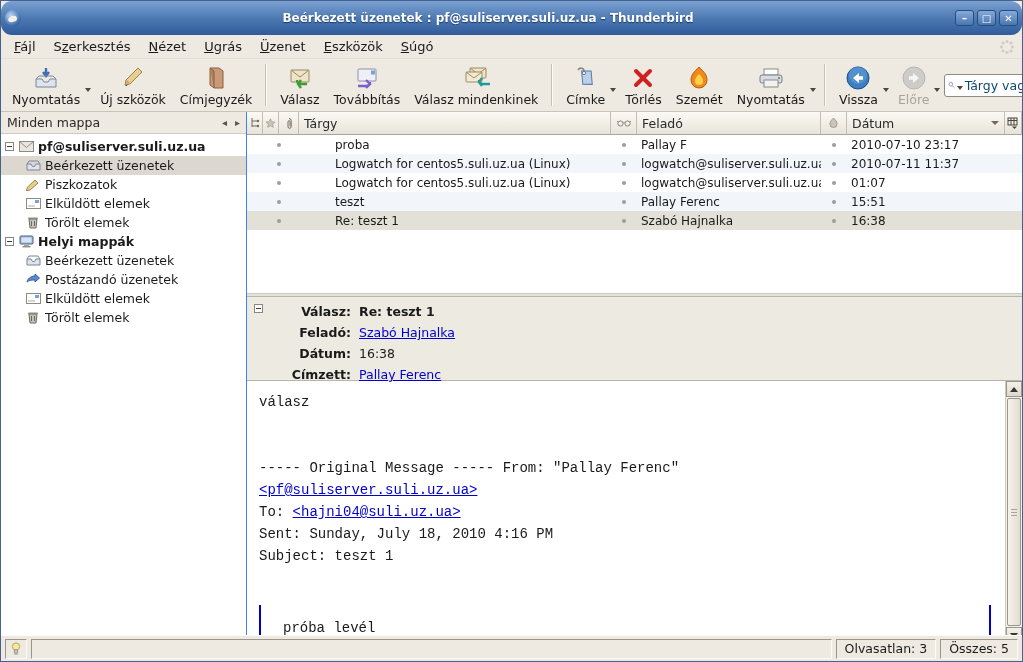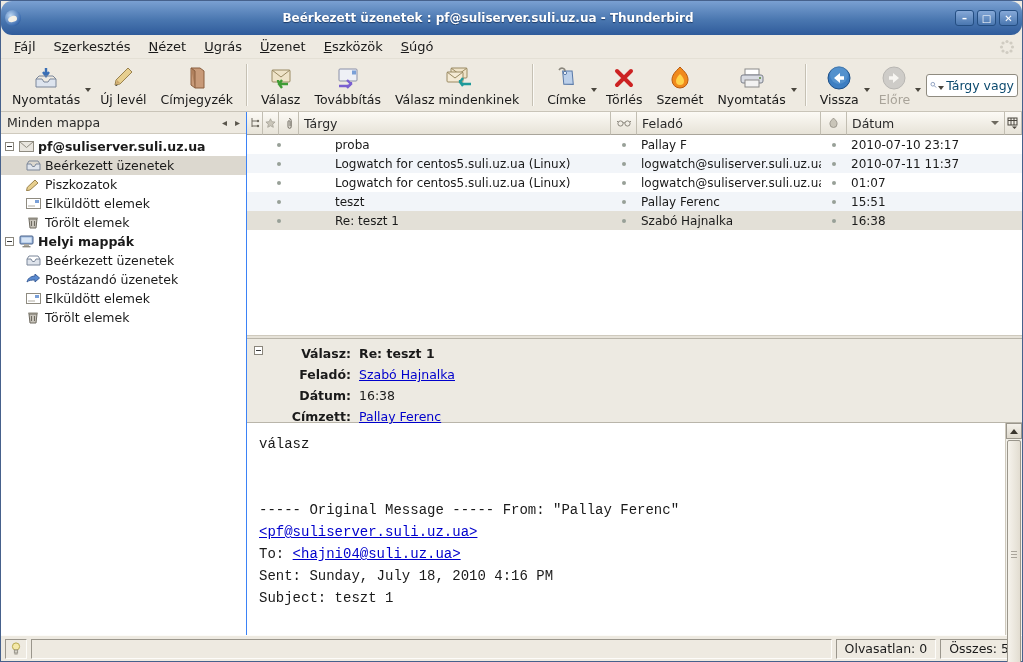--- a/index.html
+++ b/index.html
@@ -53,21 +53,21 @@
 
   .rightpane { flex:1; display:flex; flex-direction:column; min-width:0; }
 
   
   .colheaders { height:23px; display:grid; grid-template-columns:16px 16px 20px 312px 26px 184px 26px 158px 17px; flex:none; }
   .colh { background:linear-gradient(#fcfaf5,#e7e3d8); border-right:1px solid #c2beb2; border-bottom:1px solid #a9a59b; display:flex; align-items:center; padding:0 5px; font-size:12.5px; color:#2a2a2a; overflow:hidden; white-space:nowrap; }
   .colh.iconcol { justify-content:center; padding:0; }
   .sort-ind { margin-left:auto; width:0; height:0; border-left:4px solid transparent; border-right:4px solid transparent; border-top:4px solid #6e6a60; }
 
   
-  .msglist { height:200px; background:#fff; flex:none; overflow:hidden; }
+  .msglist { height:158px; background:#fff; flex:none; overflow:hidden; }
   .msgrow { height:19px; display:grid; grid-template-columns:364px 26px 184px 26px 158px 17px; align-items:center; font-size:12px; }
   .msgrow.alt { background:#f2f5f9; }
   .msgrow.selected { background:#e3e0d7; }
   .dot { width:4px; height:4px; border-radius:50%; background:#98a098; display:inline-block; flex:none; }
   .c-subj { display:flex; align-items:center; padding-left:30px; overflow:hidden; white-space:nowrap; }
   .c-subj .txt { margin-left:54px; }
   .c-dot { display:flex; justify-content:center; }
   .c-txt { padding-left:4px; overflow:hidden; white-space:nowrap; }
 
   
@@ -157,21 +157,21 @@
       </div>
       <span class="dd-arrow"></span>
       <div class="tb-btn">
         <span class="ico">
             <svg width="24" height="24" viewBox="0 0 24 24">
               <path d="M17 2 l4 4 -12 12 -5 1 1-5z" fill="#e7cf8f" stroke="#9a824e"></path>
               <path d="M5 18 l1-4 3 3z" fill="#caa46a"></path>
               <path d="M4 20 l1.6-1.2 1 1z" fill="#3a3a3a"></path>
             </svg>
           </span>
-        <span class="lbl">Új levél</span>
+        <span class="lbl">Új szközök</span>
       </div>
       <div class="tb-btn">
         <span class="ico">
             <svg width="22" height="24" viewBox="0 0 22 24">
               <path d="M5 2 h9 l4 3 v17 h-9 l-4-3z" fill="#c89a78" stroke="#8a5f3f"></path>
               <path d="M5 2 l4 3 v17" fill="#b0805c" stroke="#8a5f3f"></path>
             </svg>
           </span>
         <span class="lbl">Címjegyzék</span>
       </div>
@@ -578,17 +578,17 @@
 
   <div class="statusbar">
     <div class="sb-cell sb-bulb">
       <svg width="10" height="14" viewBox="0 0 10 14">
           <circle cx="5" cy="4.5" r="3.6" fill="#f5e9a8" stroke="#b8a94e"></circle>
           <rect x="3.4" y="8" width="3.2" height="3" fill="#d8d4c8" stroke="#9a968c"></rect>
           <path d="M3.4 12 h3.2" stroke="#9a968c"></path>
         </svg>
     </div>
     <div class="sb-cell sb-fill"></div>
-    <div class="sb-cell">Olvasatlan: 0</div>
+    <div class="sb-cell">Olvasatlan: 3</div>
     <div class="sb-cell">Összes: 5</div>
   </div>
 
 </div>
 
 </body></html>

